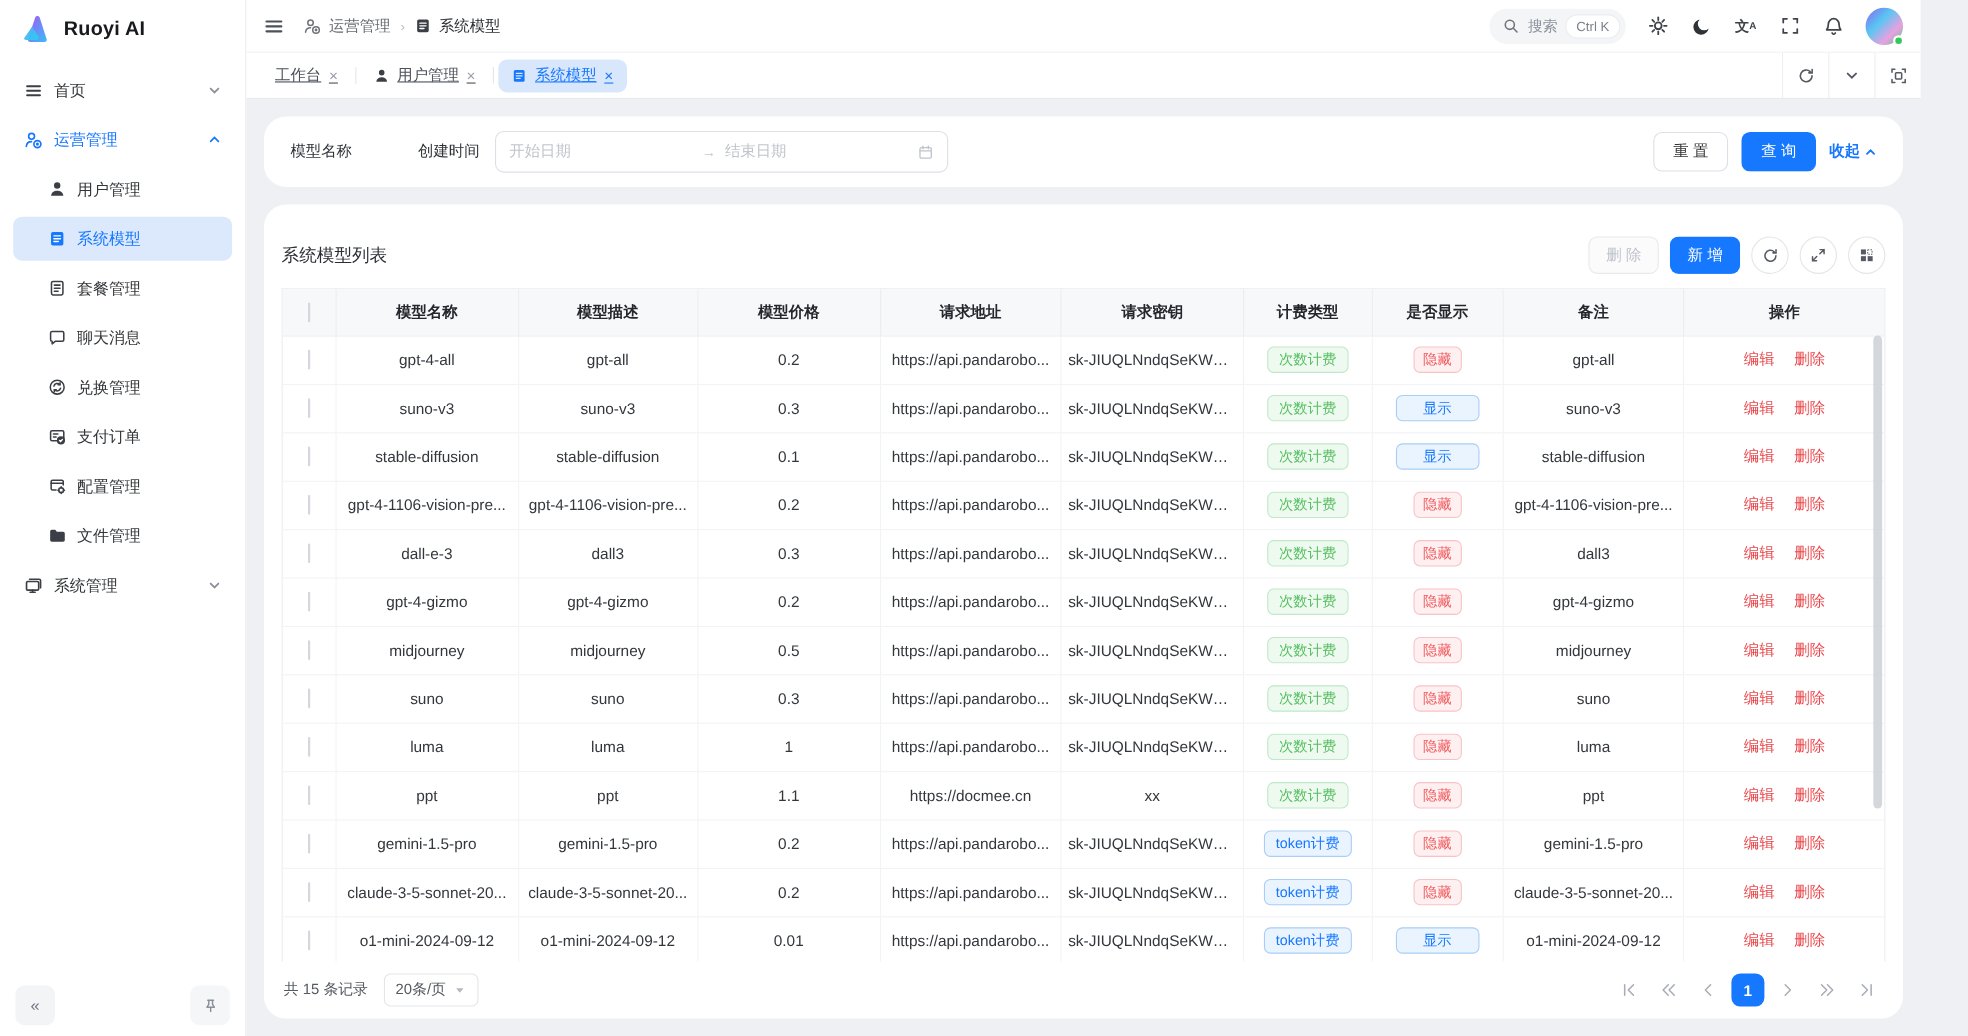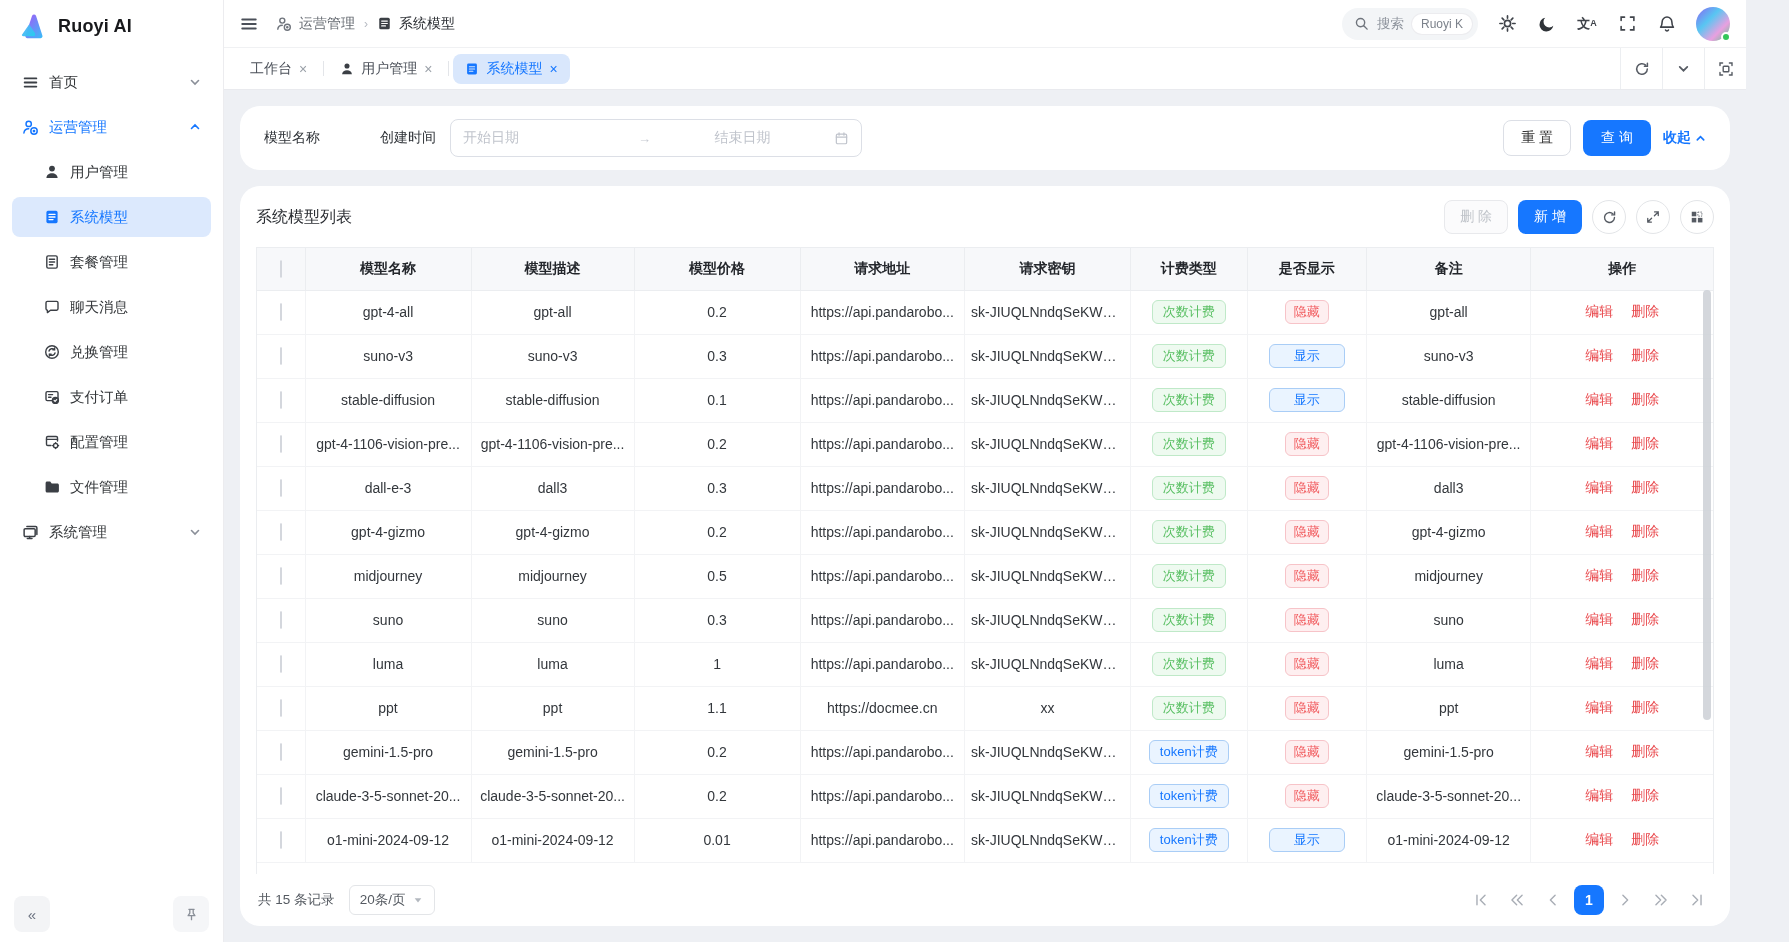--- a/index.html
+++ b/index.html
@@ -56,53 +56,53 @@
   .tool-ic{color:#3f434a;cursor:pointer;display:flex;align-items:center;justify-content:center;width:22px;height:22px;}
   .lang{font-size:13px;color:#3f434a;font-weight:600;line-height:1;}
   .lang small{font-size:9px;vertical-align:sub;}
   .avatar{width:34px;height:34px;border-radius:50%;position:relative;cursor:pointer;
     background:linear-gradient(135deg,#8a63f2 0%,#58c6f2 38%,#e9a0e0 70%,#57c689 100%);}
   .avatar .dot{position:absolute;right:-1px;bottom:-1px;width:10px;height:10px;border-radius:50%;background:#34c759;border:2px solid #fff;}
 
   
   .tabbar{height:42px;background:#fff;border-bottom:1px solid #e9eaee;display:flex;align-items:stretch;}
   .tabs{display:flex;align-items:center;padding-left:14px;}
-  .tab{display:flex;align-items:center;gap:7px;height:30px;padding:0 12px;font-size:14px;color:#4b5059;border-radius:8px;cursor:pointer;}
+  .tab{display:flex;align-items:center;gap:7px;height:30px;padding:0 12px;font-size:14px;color:#4b5059;border-radius:8px;cursor:pointer;text-decoration:underline;}
   .tab .x{color:#9aa0a8;font-size:14px;line-height:1;}
   .tab.active{background:#d9e7fc;color:var(--primary);}
   .tab.active .x{color:var(--primary);}
   .tab .ic{color:#3b3f45;}
   .tab.active .ic{color:var(--primary);}
   .tab-div{width:1px;height:15px;background:#e3e5e9;align-self:center;margin:0 4px;}
   .tab-ctrls{margin-left:auto;display:flex;align-items:stretch;}
   .tab-ctrl{width:42px;display:flex;align-items:center;justify-content:center;border-left:1px solid #eceef1;color:#565b63;cursor:pointer;}
 
   
   .content{flex:1;padding:16px;display:flex;flex-direction:column;min-height:0;}
   .card{background:#fff;border-radius:20px;}
   .filter-card{height:64px;display:flex;align-items:center;padding:0 24px;gap:12px;}
   .f-label{font-size:14px;color:#2f3338;margin-right:2px;white-space:nowrap;}
   .f-input{width:418px;height:38px;border:1px solid #dcdfe6;border-radius:8px;padding:0 12px;font-size:14px;color:#333;outline:none;background:#fff;}
   .f-input::placeholder{color:#c0c4cc;}
   .gap{width:34px;}
   .range{width:412px;height:38px;border:1px solid #dcdfe6;border-radius:8px;display:flex;align-items:center;padding:0 12px;gap:8px;color:#c0c4cc;font-size:14px;cursor:text;}
   .range .ph{flex:1;}
-  .range .ph.end{flex:1;text-align:center;}
+  .range .ph.end{flex:1;}
   .range .arrow{color:#c6cad1;font-size:13px;}
   .range .ic{color:#c0c4cc;}
   .spacer{flex:1;}
   .btn{height:36px;padding:0 17px;border-radius:8px;font-size:14px;display:inline-flex;align-items:center;justify-content:center;cursor:pointer;border:1px solid transparent;white-space:nowrap;}
   .btn.plain{border-color:#dcdfe6;background:#fff;color:#333;}
   .btn.primary{background:var(--primary);color:#fff;}
   .btn.disabled{border-color:#e8e9ec;background:#fbfbfc;color:#bfc3c9;cursor:not-allowed;}
   .link-collapse{display:flex;align-items:center;gap:4px;color:var(--primary);font-size:14px;font-weight:600;cursor:pointer;white-space:nowrap;}
 
   
   .table-card{margin-top:16px;flex:1;display:flex;flex-direction:column;padding:14px 16px 0;min-height:0;position:relative;}
-  .table-head-row{display:flex;align-items:center;margin-bottom:13px;}
+  .table-head-row{display:flex;align-items:center;margin-bottom:13px;margin-top:15px;}
   .table-title{font-size:16px;color:#2b2e33;}
   .table-actions{margin-left:auto;display:flex;align-items:center;gap:10px;}
   .btn.sm{height:34px;padding:0 15px;}
   .circle-btn{width:34px;height:34px;border-radius:50%;border:1px solid #e3e5e8;display:flex;align-items:center;justify-content:center;color:#565b63;cursor:pointer;background:#fff;}
 
   .tbl-wrap{flex:1;min-height:0;border:1px solid #ebedf0;border-bottom:none;position:relative;overflow:hidden;}
   table{width:100%;border-collapse:collapse;table-layout:fixed;}
   col.c-check{width:3.3%;}col.c-name{width:11.4%;}col.c-desc{width:11.2%;}col.c-price{width:11.4%;}
   col.c-url{width:11.3%;}col.c-key{width:11.4%;}col.c-bill{width:8.0%;}col.c-vis{width:8.2%;}
   col.c-remark{width:11.3%;}col.c-op{width:12.5%;}
@@ -287,21 +287,21 @@
         <span class="cur">系统模型</span>
       </div>
 
       <div class="top-right">
         <div class="search-pill">
           <svg width="15" height="15" viewBox="0 0 16 16" fill="none" stroke="#6f747c" stroke-width="1.5" stroke-linecap="round">
               <circle cx="7" cy="7" r="4.4"></circle>
               <path d="M10.4 10.4 14 14"></path>
             </svg>
           <span class="ph">搜索</span>
-          <span class="kbd">Ruoyi K</span>
+          <span class="kbd">Ctrl K</span>
         </div>
         <span class="tool-ic">
           <svg width="19" height="19" viewBox="0 0 16 16" fill="none" stroke="currentColor" stroke-width="1.4" stroke-linecap="round">
               <circle cx="8" cy="8" r="2.6"></circle>
               <path d="M8 1.6v2M8 12.4v2M1.6 8h2M12.4 8h2M3.5 3.5l1.4 1.4M11.1 11.1l1.4 1.4M12.5 3.5l-1.4 1.4M4.9 11.1l-1.4 1.4"></path>
             </svg>
         </span>
         <span class="tool-ic">
           <svg width="18" height="18" viewBox="0 0 16 16">
               <path d="M13.6 9.6A6.2 6.2 0 1 1 6.4 2.4a5 5 0 0 0 7.2 7.2z" fill="#2f3338"></path>

